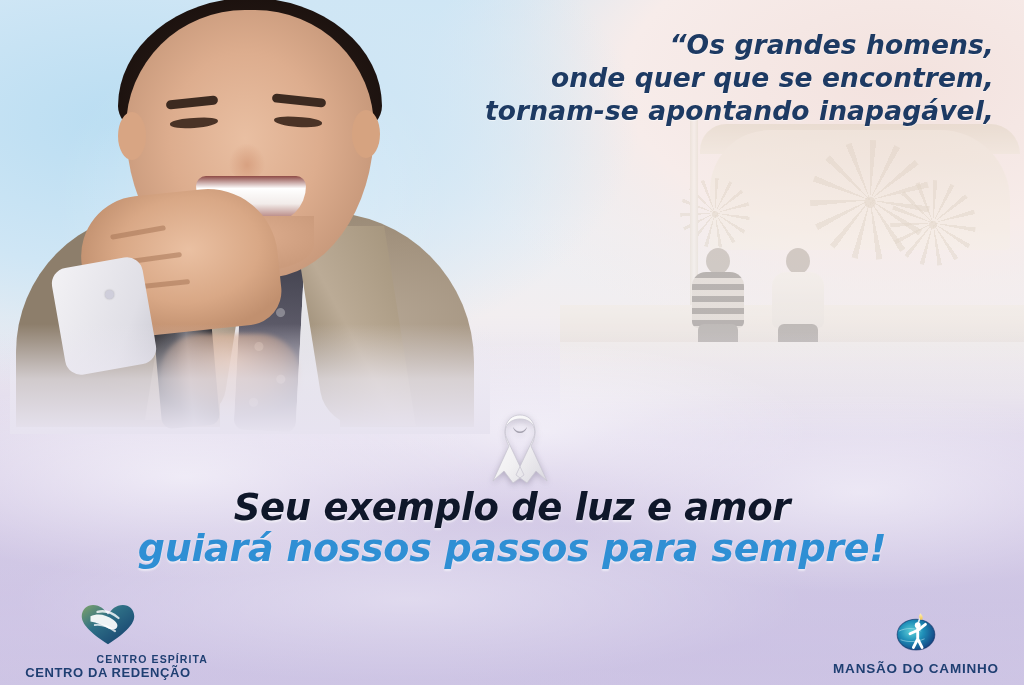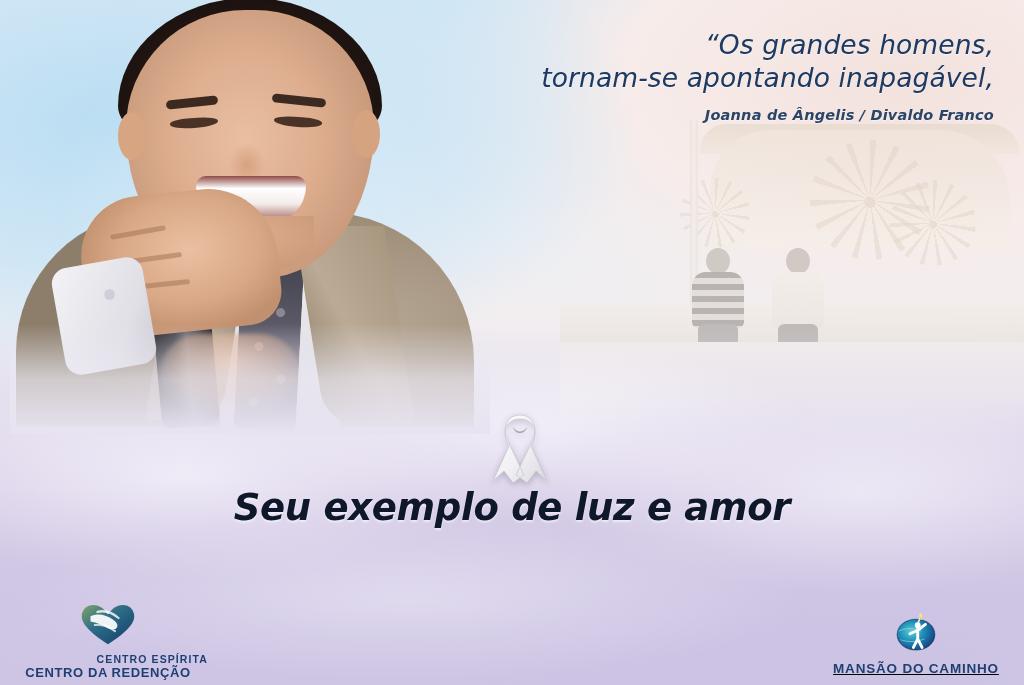--- a/index.html
+++ b/index.html
@@ -273,21 +273,21 @@
   
   .quote {
     position:absolute;
     right:30px; top:28px;
     width:560px;
     text-align:right;
   }
   .quote-line {
     font-family:"DejaVu Sans", sans-serif;
     font-style:italic;
-    font-weight:normal;
+    font-weight:bold;
     font-size:26.5px;
     line-height:33px;
     color:#1d3a63;
     letter-spacing:.1px;
     text-shadow:0 1px 1px rgba(255,255,255,.55);
     white-space:nowrap;
   }
   .quote-attrib {
     margin-top:13px;
     font-family:"DejaVu Sans", sans-serif;
@@ -330,21 +330,20 @@
     position:absolute;
     left:8px; bottom:6px;
     width:200px;
     text-align:center;
   }
   .logo-right {
     position:absolute;
     right:8px; bottom:8px;
     width:200px;
     text-align:center;
-    text-decoration:underline;
   }
   .logo-mark { display:block; margin:0 auto 3px; }
   .logo-text {
     font-family:"Liberation Sans", sans-serif;
     font-weight:bold;
     color:#1f3f72;
     letter-spacing:.7px;
     line-height:13px;
   }
   .logo-text .l1 { display:block; font-size:10.5px; letter-spacing:1.1px;text-align:right; }
@@ -408,40 +407,41 @@
     <div class="knuckle k2"></div>
     <div class="knuckle k3"></div>
     <div class="cuff"></div>
     <div class="cuff-btn"></div>
     <div class="lower-hand"></div>
     <div class="portrait-fade"></div>
   </div>
 
   <div class="quote">
     <div class="quote-line">“Os grandes homens,</div>
+    <div class="quote-line">onde quer que se encontrem,</div>
     <div class="quote-line">tornam-se apontando inapagável,</div>
-    <div class="quote-attrib">Joanna de Ângelis / Divaldo Franco</div>
   </div>
 
   <div class="ribbon-wrap">
     <svg viewBox="0 0 66 74" width="66" height="74" aria-hidden="true">
       <defs>
         <linearGradient id="rg" x1="0" y1="0" x2="1" y2="1">
           <stop offset="0%" stop-color="#ffffff"></stop>
           <stop offset="55%" stop-color="#f1f0f2"></stop>
           <stop offset="100%" stop-color="#d9d7df"></stop>
         </linearGradient>
       </defs>
       <path d="M33 6 C21 6 15 16 20 26 L37 62 L26 70 L17 58 L6 68 L22 33 C14 20 18 2 33 2 C48 2 52 20 44 33 L60 68 L49 58 L40 70 L29 62 L46 26 C51 16 45 6 33 6 Z" fill="url(#rg)" stroke="#c9c6d2" stroke-width="0.8"></path>
       <path d="M26 14 C30 20 36 20 40 14 C38 22 28 22 26 14 Z" fill="#8f8c99" opacity=".75"></path>
     </svg>
   </div>
 
   <div class="message">
     <div class="msg-line msg-2">Seu exemplo de luz e amor</div>
+    <div class="msg-line msg-3">guiará nossos passos para sempre!</div>
   </div>
 
   <div class="logo-left">
     <span class="logo-mark">
       <svg viewBox="0 0 64 48" width="56" height="42" aria-hidden="true">
         <defs>
           <linearGradient id="hl" x1="0" y1="0" x2="1" y2="1">
             <stop offset="0%" stop-color="#7fa36a"></stop>
             <stop offset="40%" stop-color="#2e6f86"></stop>
             <stop offset="100%" stop-color="#123a6b"></stop>

